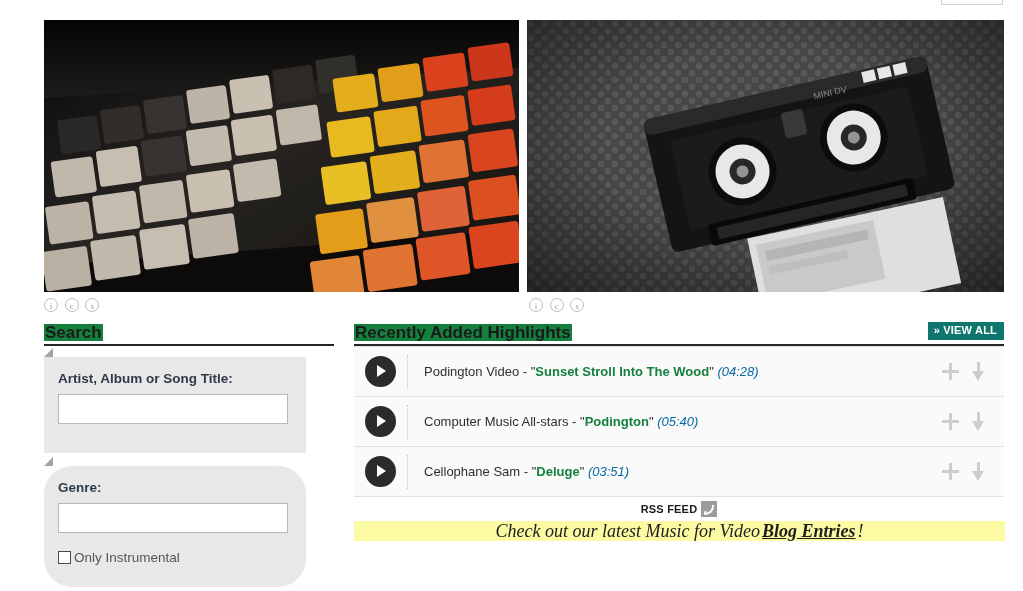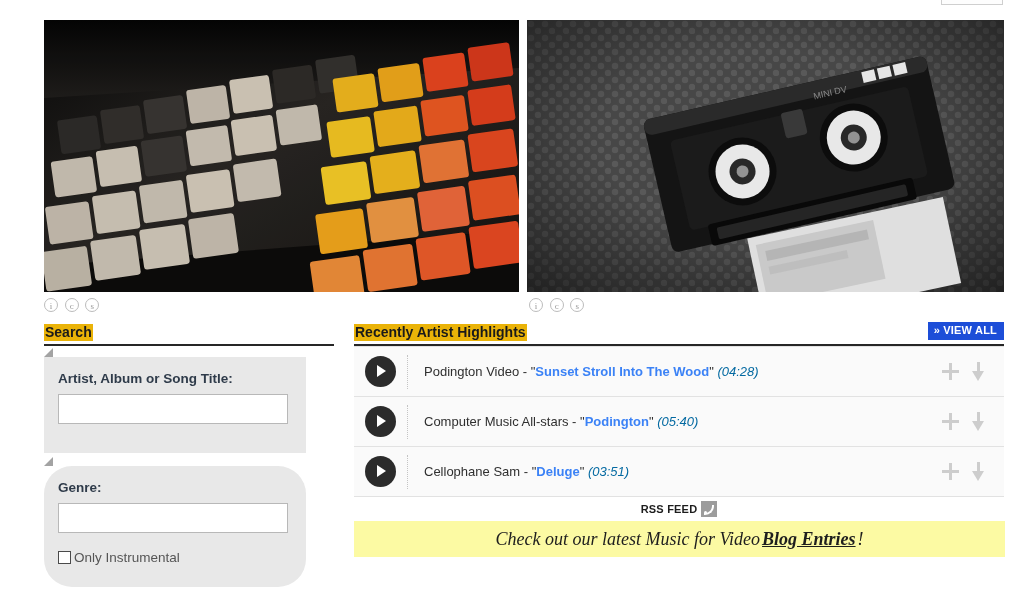--- a/index.html
+++ b/index.html
@@ -71,36 +71,36 @@
     box-sizing: border-box;
   }
 
   
   .sec-head {
     position: absolute;
     border-bottom: 2px solid #262626;
     height: 20px;
   }
   .sec-head .hl {
-    background: #eab308;
+    background: #15803d;
     font-weight: bold;
-    font-size: 14px;
+    font-size: 17px;
     color: #1a1a1a;
     line-height: 17px;
     display: inline-block;
     padding: 0 1px;
   }
   #search-head { left: 44px;  top: 324px; width: 290px; }
   #recent-head { left: 354px; top: 324px; width: 650px; }
 
   .view-all {
     position: absolute;
     right: 0;
     top: -2px;
-    background: #1d4ed8;
+    background: #0f766e;
     color: #ffffff;
     font-size: 11px;
     font-weight: bold;
     letter-spacing: .2px;
     padding: 2px 7px 3px 6px;
     line-height: 13px;
     text-decoration: none;
     white-space: nowrap;
     text-align: right;
   }
@@ -206,21 +206,21 @@
     border-left: 1px dotted #c4c4c4;
     flex: 0 0 auto;
   }
   .track-text {
     margin-left: 15px;
     font-size: 13px;
     color: #2f2f2f;
     white-space: nowrap;
     flex: 1 1 auto;
   }
-  .track-text b { color: #3b82f6; }
+  .track-text b { color: #15803d; }
   .track-text .dur { color: #0369a1; font-style: italic; }
 
   .track-actions {
     margin-right: 16px;
     display: flex;
     align-items: center;
     gap: 9px;
     flex: 0 0 auto;
   }
   .ic-plus, .ic-down {
@@ -295,21 +295,21 @@
     border-radius: 0 0 9px 0;
     box-shadow: 2.5px -2.5px 0 -0.5px #9c9c9c;
   }
 
   
   .blog-banner {
     position: absolute;
     left: 354px;
     top: 521px;
     width: 651px;
-    height: 36px;
+    height: 20px;
     background: #fcfaa3;
     display: flex;
     align-items: center;
     justify-content: center;
     font-family: "Liberation Serif", serif;
     font-style: italic;
     font-size: 18px;
     color: #1e1e1e;
   }
   .blog-banner a {
@@ -463,21 +463,21 @@
   <span class="cc-icon">i</span>
   <span class="cc-icon">c</span>
   <span class="cc-icon">s</span>
 </div>
 
 <div class="sec-head" id="search-head">
   <span class="hl">Search</span>
 </div>
 
 <div class="sec-head" id="recent-head">
-  <span class="hl">Recently Artist Highlights</span>
+  <span class="hl">Recently Added Highlights</span>
   <a class="view-all" href="#">» VIEW ALL</a>
 </div>
 
 <div class="panel" id="panel-artist">
   <span class="panel-corner"></span>
   <div class="panel-label">Artist, Album or Song Title:</div>
   <input class="panel-input" type="text" placeholder="" style="">
 </div>
 
 <div class="panel" id="panel-genre">

